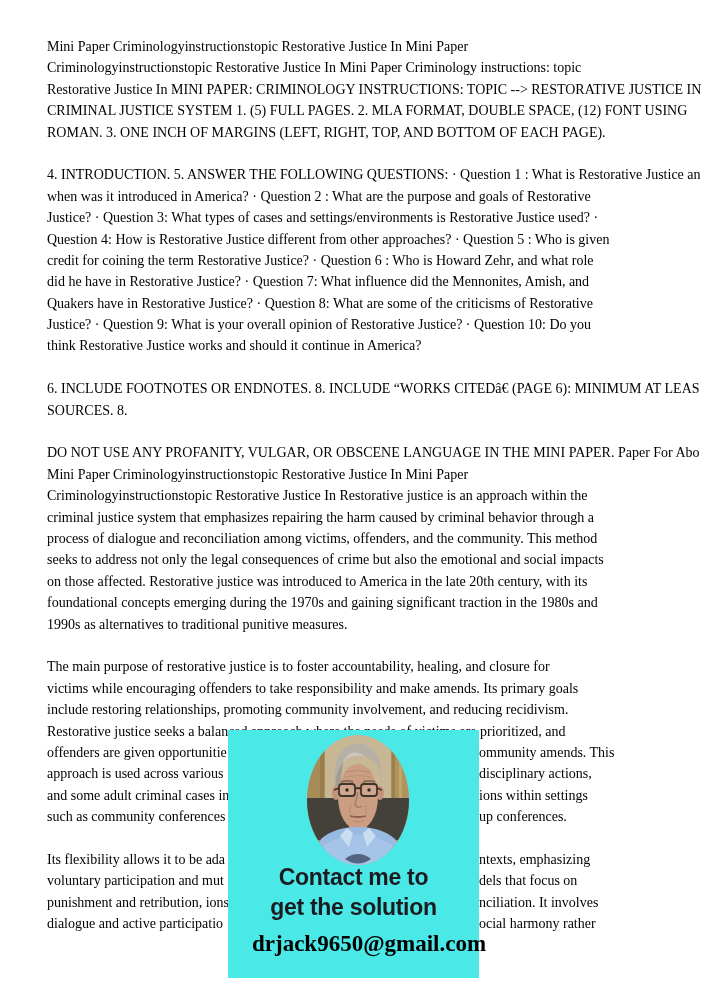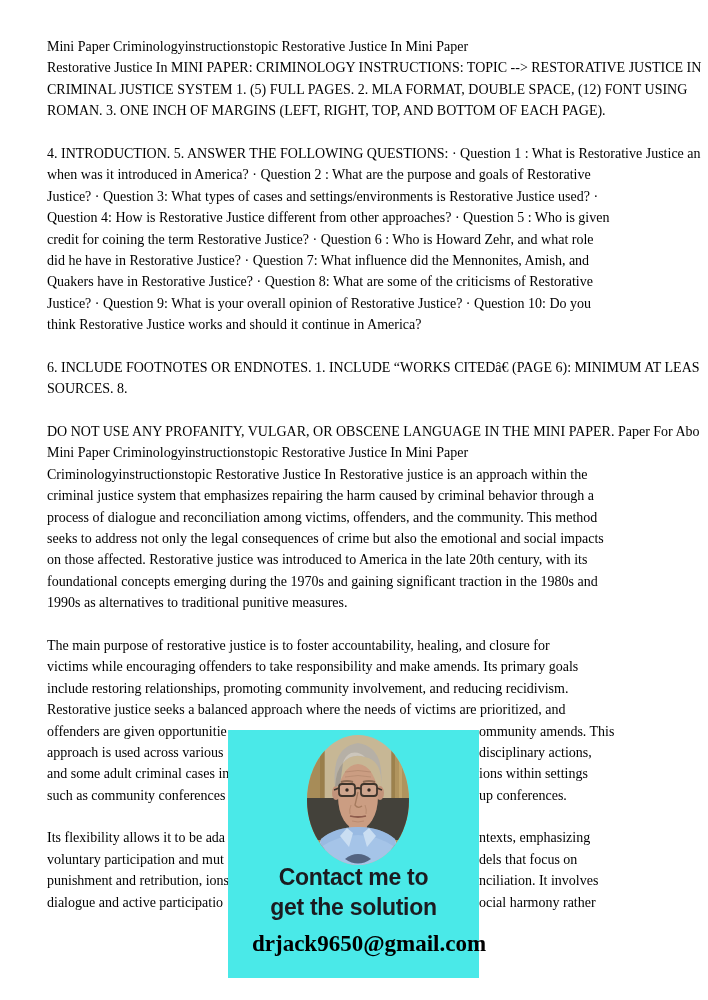--- a/index.html
+++ b/index.html
@@ -49,35 +49,36 @@
     font-weight: 700; font-size: 23px; line-height: 26px;
     color: #000;
     padding-left: 24px;
   }
 </style>
 </head>
 <body>
 
 <div class="page">
     <div class="line">Mini Paper Criminologyinstructionstopic Restorative Justice In Mini Paper</div>
+    <div class="line">Criminologyinstructionstopic Restorative Justice In Mini Paper Criminology instructions: topic</div>
     <div class="line">Restorative Justice In MINI PAPER: CRIMINOLOGY INSTRUCTIONS: TOPIC --&gt; RESTORATIVE JUSTICE IN</div>
     <div class="line">CRIMINAL JUSTICE SYSTEM 1. (5) FULL PAGES. 2. MLA FORMAT, DOUBLE SPACE, (12) FONT USING</div>
     <div class="line">ROMAN. 3. ONE INCH OF MARGINS (LEFT, RIGHT, TOP, AND BOTTOM OF EACH PAGE).</div>
     <div class="line"></div>
     <div class="line">4. INTRODUCTION. 5. ANSWER THE FOLLOWING QUESTIONS: · Question 1 : What is Restorative Justice an</div>
     <div class="line">when was it introduced in America? · Question 2 : What are the purpose and goals of Restorative</div>
     <div class="line">Justice? · Question 3: What types of cases and settings/environments is Restorative Justice used? ·</div>
     <div class="line">Question 4: How is Restorative Justice different from other approaches? · Question 5 : Who is given</div>
     <div class="line">credit for coining the term Restorative Justice? · Question 6 : Who is Howard Zehr, and what role</div>
     <div class="line">did he have in Restorative Justice? · Question 7: What influence did the Mennonites, Amish, and</div>
     <div class="line">Quakers have in Restorative Justice? · Question 8: What are some of the criticisms of Restorative</div>
     <div class="line">Justice? · Question 9: What is your overall opinion of Restorative Justice? · Question 10: Do you</div>
     <div class="line">think Restorative Justice works and should it continue in America?</div>
     <div class="line"></div>
-    <div class="line">6. INCLUDE FOOTNOTES OR ENDNOTES. 1. INCLUDE “WORKS CITEDâ€ (PAGE 6): MINIMUM AT LEAS</div>
+    <div class="line">6. INCLUDE FOOTNOTES OR ENDNOTES. 8. INCLUDE “WORKS CITEDâ€ (PAGE 6): MINIMUM AT LEAS</div>
     <div class="line">SOURCES. 8.</div>
     <div class="line"></div>
     <div class="line">DO NOT USE ANY PROFANITY, VULGAR, OR OBSCENE LANGUAGE IN THE MINI PAPER. Paper For Abo</div>
     <div class="line">Mini Paper Criminologyinstructionstopic Restorative Justice In Mini Paper</div>
     <div class="line">Criminologyinstructionstopic Restorative Justice In Restorative justice is an approach within the</div>
     <div class="line">criminal justice system that emphasizes repairing the harm caused by criminal behavior through a</div>
     <div class="line">process of dialogue and reconciliation among victims, offenders, and the community. This method</div>
     <div class="line">seeks to address not only the legal consequences of crime but also the emotional and social impacts</div>
     <div class="line">on those affected. Restorative justice was introduced to America in the late 20th century, with its</div>
     <div class="line">foundational concepts emerging during the 1970s and gaining significant traction in the 1980s and</div>

